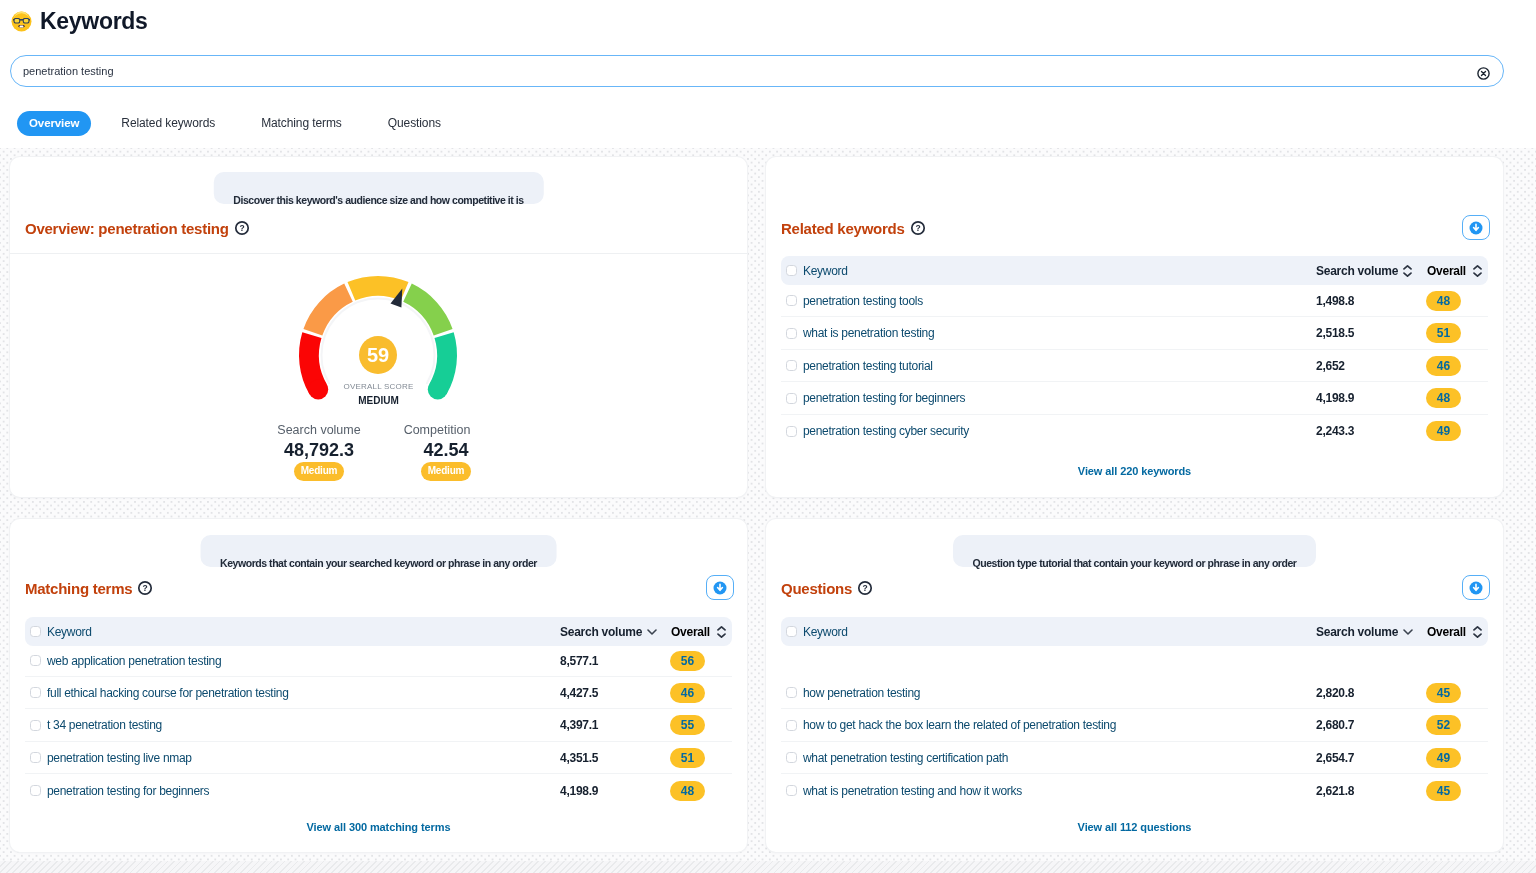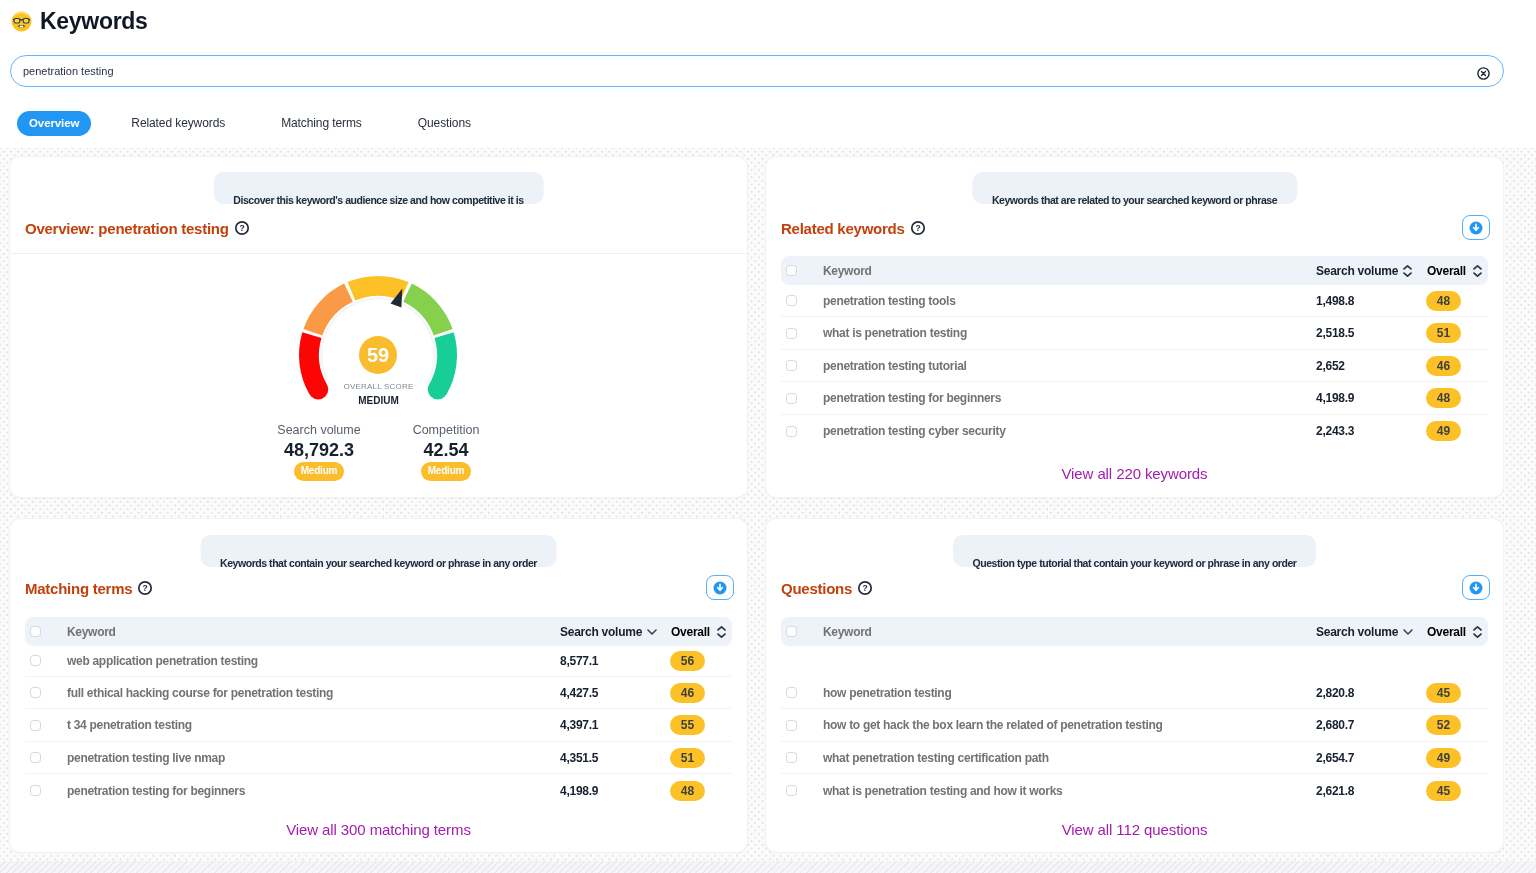--- a/index.html
+++ b/index.html
@@ -6,21 +6,21 @@
 html,body { width:1536px; height:873px; overflow:hidden; background:#fff;
   font-family:"Liberation Sans", sans-serif; }
 .hdr { position:absolute; left:0; top:0; width:1536px; height:148px; background:#fff;text-align:center; }
 .h1row { position:absolute; left:11px; top:8px; display:flex; align-items:center; gap:8px; }
 .h1row svg { display:block; }
 .h1 { font-size:23px; font-weight:bold; color:#101828; letter-spacing:-0.3px; }
 .search { position:absolute; left:10px; top:55px; width:1494px; height:32px;
   border:1px solid #68b6f8; border-radius:17px; background:#fff; }
 .search .q { position:absolute; left:12px; top:0; line-height:31px; font-size:11px; color:#2a3342; }
 .search .clr { position:absolute; right:13px; top:11px; }
-.tabs { position:absolute; left:17px; top:111px; display:flex; align-items:center; gap:24px; }
+.tabs { position:absolute; left:17px; top:111px; display:flex; align-items:center; gap:14px; }
 .tab { font-size:12px; letter-spacing:-0.1px; color:#29303c; padding:0 16px; height:25px; line-height:25px; }
 .tab.on { background:#2196f3; color:#fff; font-weight:bold; border-radius:13px; font-size:11.5px; padding:0 12px; }
 .content { position:absolute; left:0; top:148px; width:1536px; height:713px;
   background-color:#fbfbfc;
   background-image:radial-gradient(circle, #e2e3e6 0.7px, rgba(0,0,0,0) 1px),
     radial-gradient(circle, #e2e3e6 0.7px, rgba(0,0,0,0) 1px);
   background-size:7.3px 7.3px; background-position:0 0, 3.65px 3.65px; }
 .hatch { position:absolute; left:0; top:861px; width:1536px; height:12px;
   background:repeating-linear-gradient(-45deg, #e9eaec 0 1.3px, #f6f6f8 1.3px 4.6px); }
 .card { position:absolute; background:#fff; border-radius:10px;
@@ -37,31 +37,31 @@
 .dlbtn { position:absolute; right:13px; top:58px; width:28px; height:25px;
   border:1.5px solid #56aff7; border-radius:8px; background:#fff; }
 .dlbtn svg { position:absolute; left:6px; top:4.5px; }
 .thead { position:absolute; left:15px; width:707px; height:29px; background:#eef2f9;
   border-radius:8px; }
 .trow { position:absolute; left:15px; width:707px; height:32px; border-bottom:1px solid #f1f3f5; }
 .trow.last { border-bottom:none; }
 .cb { position:absolute; left:5px; top:50%; margin-top:-5.5px; width:11px; height:11px;
   border:1.2px solid #d3d7de; border-radius:3.5px; background:#fff; }
 .kw { position:absolute; left:22px; top:50%; transform:translateY(-50%);
-  font-size:12px; letter-spacing:-0.3px; font-weight:bold; color:#737373; white-space:nowrap;margin-left:20px; }
+  font-size:12px; letter-spacing:-0.3px; font-weight:normal; color:#0c4a6e; white-space:nowrap; }
 .vol { position:absolute; left:535px; top:50%; transform:translateY(-50%);
   font-size:12px; letter-spacing:-0.25px; font-weight:bold; color:#16202e; }
 .ovh { position:absolute; left:646px; top:50%; transform:translateY(-50%);
   font-size:12px; letter-spacing:-0.25px; font-weight:bold; color:#000000; }
 .sorti { position:absolute; top:50%; transform:translateY(-50%); }
 .badge { position:absolute; left:645px; top:50%; transform:translateY(-50%);
   width:35px; height:20px; border-radius:10px; background:#fcc126;
-  color:#404040; font-size:12px; font-weight:bold; text-align:center; line-height:20px; }
+  color:#0369a1; font-size:12px; font-weight:bold; text-align:center; line-height:20px; }
 .vlink { position:absolute; left:0; width:100%; text-align:center;
-  font-size:15px; letter-spacing:-0.1px; font-weight:normal; color:#a21caf; }
+  font-size:11px; letter-spacing:-0.1px; font-weight:bold; color:#0369a1; }
 .glabel { position:absolute; font-size:12.5px; color:#57606b; text-align:center; white-space:nowrap; }
 .gval { position:absolute; font-size:18px; line-height:22px; font-weight:bold; color:#16202e; text-align:center; }
 .gbadge { position:absolute; width:50px; height:19px; border-radius:9.5px; background:#fbbd2b;
   color:#fff; font-size:10px; letter-spacing:-0.2px; font-weight:bold; text-align:center; line-height:18px; }
 .oscore { position:absolute; left:0; width:100%; text-align:center; font-size:8px; color:#828a94; letter-spacing:0.2px; }
 .omed { position:absolute; left:0; width:100%; text-align:center; font-size:10px; font-weight:bold; color:#16202e; }
 #c3 .banner, #c4 .banner { top:16px; }
 #c3 .ctitle, #c4 .ctitle { top:58px; }
 #c3 .dlbtn, #c4 .dlbtn { top:56px; }
 .divider { position:absolute; left:0; top:96px; width:737px; height:1px; background:#eef0f2; }
@@ -122,27 +122,26 @@
       <circle cx="159.76" cy="134.50" r="10" fill="#16ce96"></circle>
     <polygon points="124.3,33.6 112.5,48.6 123.4,52.6" fill="#222a38"></polygon>
     <circle cx="100" cy="100" r="19" fill="#f9bc2e"></circle>
     <text x="100" y="107" font-size="20" font-weight="bold" fill="#fff" text-anchor="middle">59</text>
   </svg>
   <div class="oscore" style="top:225px;">OVERALL SCORE</div>
   <div class="omed" style="top:238px;">MEDIUM</div>
   <div class="glabel" style="left:264px; top:266px; width:90px;">Search volume</div>
   <div class="gval" style="left:264px; top:282px; width:90px;">48,792.3</div>
   <div class="gbadge" style="left:284px; top:305px;">Medium</div>
-  <div class="glabel" style="left:396px; top:266px; width:80px;">Competition</div>
+  <div class="glabel" style="left:387px; top:266px; width:80px;">Competition</div>
   <div class="gval" style="left:396px; top:282px; width:80px;">42.54</div>
   <div class="gbadge" style="left:411px; top:305px;">Medium</div>
 </div>
 
 <div class="card" id="c2">
-  <div class="banner">Keywords that are related to your searched keyword or phrase</div>
   <div class="ctitle">
       <span class="t">Related keywords</span>
     <svg width="16" height="16" viewBox="0 0 16 16">
         <circle cx="8" cy="8" r="6.2" fill="none" stroke="#242c3b" stroke-width="1.7"></circle>
         <text x="8" y="11" font-size="8.5" font-weight="bold" fill="#242c3b" text-anchor="middle">?</text>
       </svg>
   </div>
   <div class="dlbtn">
       <svg width="14" height="14" viewBox="0 0 14 14">
         <circle cx="7" cy="7" r="6.5" fill="#2196f3"></circle>

